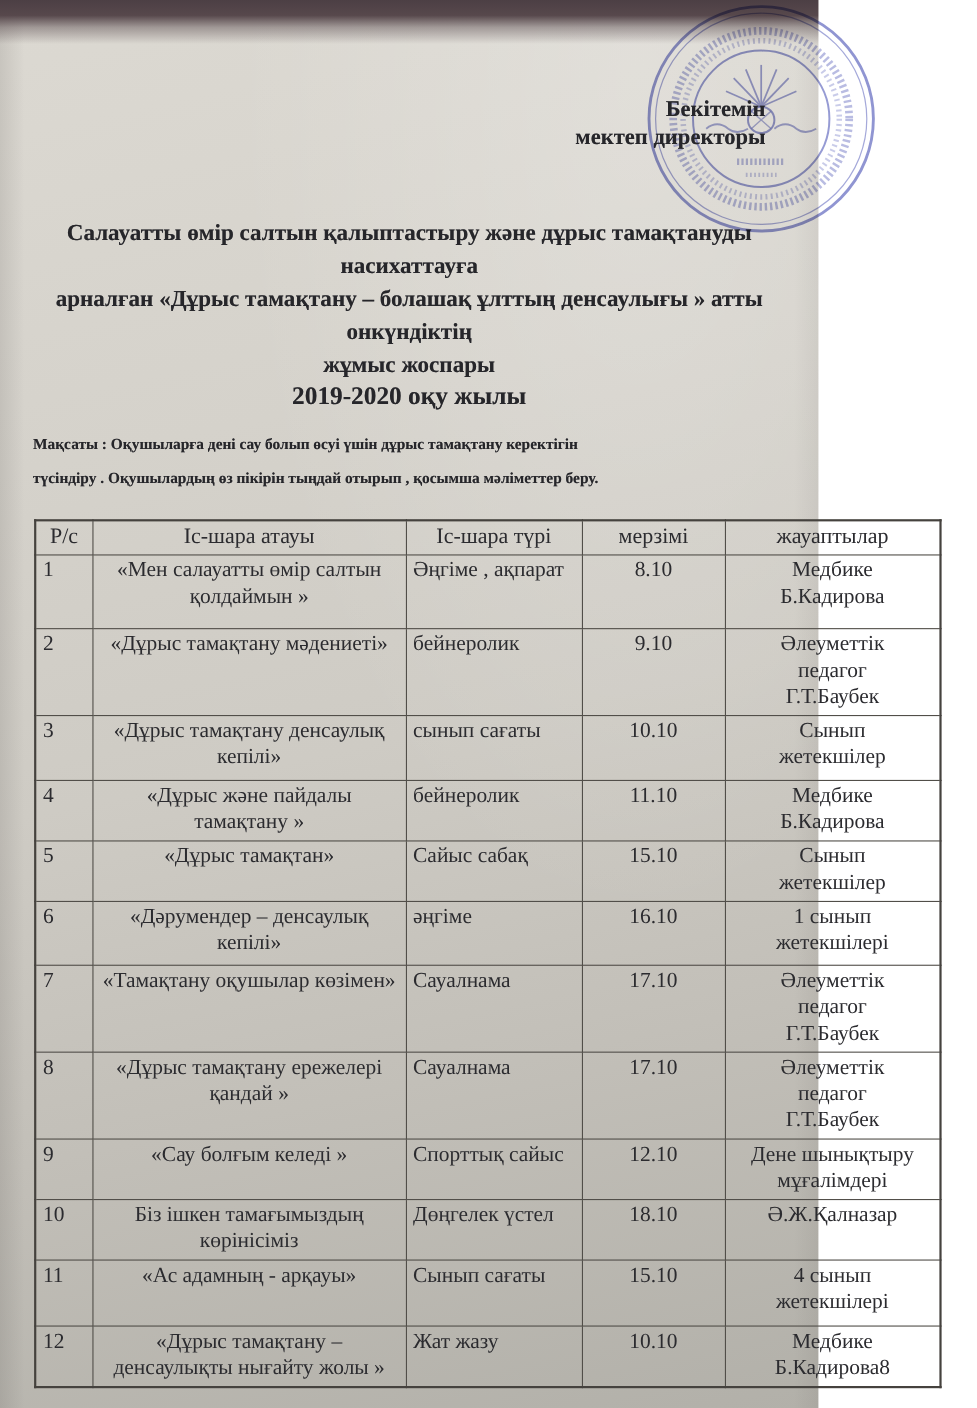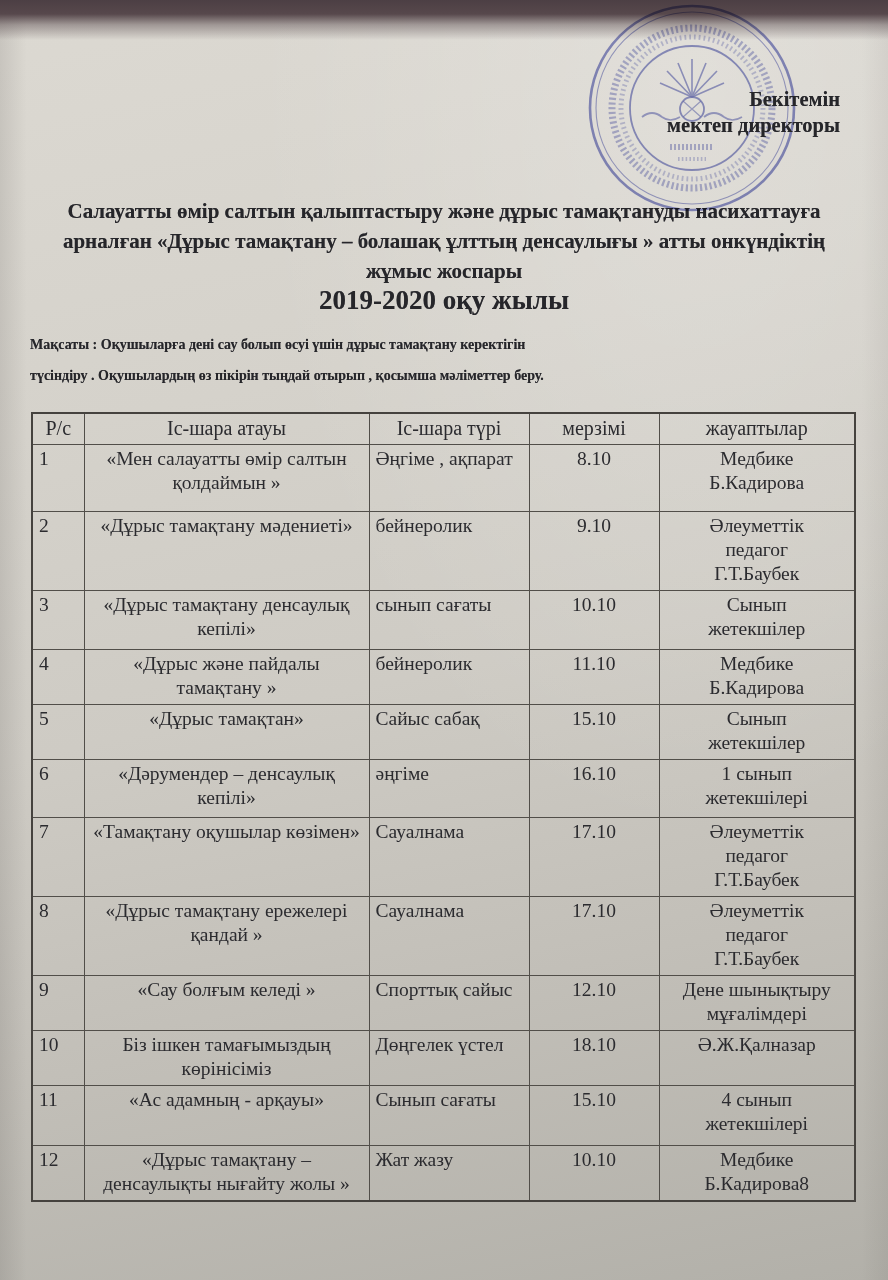--- a/index.html
+++ b/index.html
@@ -2,21 +2,21 @@
 <html><head>
 <meta charset="utf-8">
 <style>
   html,body{margin:0;padding:0;}
   body{
     width:888px;height:1280px;overflow:hidden;
     font-family:"Liberation Serif","DejaVu Serif",serif;
     color:#26262a;
   }
   .photo{
-    position:relative;width:888px;height:1280px;
+    position:relative;width:744px;height:1280px;
     background:
       radial-gradient(ellipse at 78% 6%, rgba(255,255,255,0.22), rgba(255,255,255,0) 45%),
       linear-gradient(90deg, rgba(30,25,25,0.10), rgba(30,25,25,0) 3%, rgba(30,25,25,0) 97%, rgba(30,25,25,0.06)),
       linear-gradient(168deg, #dcd9d2 0%, #d5d2cb 30%, #cecbc4 52%, #c2bfb8 74%, #b2b0a9 100%);
   }
   .top-strip{
     position:absolute;top:0;left:0;width:100%;height:40px;
     background:linear-gradient(180deg, #4c3f44 0%, #57484c 35%, rgba(87,72,76,0.45) 62%, rgba(87,72,76,0) 100%);
     pointer-events:none;
   }
@@ -41,21 +41,21 @@
   .sig-squiggle{position:absolute;left:-14px;bottom:-4px;}
   
   .content{position:relative;z-index:1;padding-top:196px;border-radius:32px;}
   .doc-title{
     margin:0 44px;text-align:center;font-weight:bold;
     font-size:21px;line-height:30px;white-space:pre-line;
     text-shadow:0 0 .6px rgba(35,35,45,.5);
   }
   .doc-year{
     margin:0 44px;text-align:center;font-weight:bold;
-    font-size:27px;line-height:28px;
+    font-size:23px;line-height:28px;
     text-shadow:0 0 .6px rgba(35,35,45,.5);
   }
   .doc-goal{
     margin:15px 34px 0 30px;font-weight:bold;
     font-size:14px;line-height:31px;white-space:pre-line;
     text-shadow:0 0 .6px rgba(35,35,45,.5);
   }
   
   table.plan{
     margin:21px 0 0 31px;border-collapse:collapse;table-layout:fixed;

